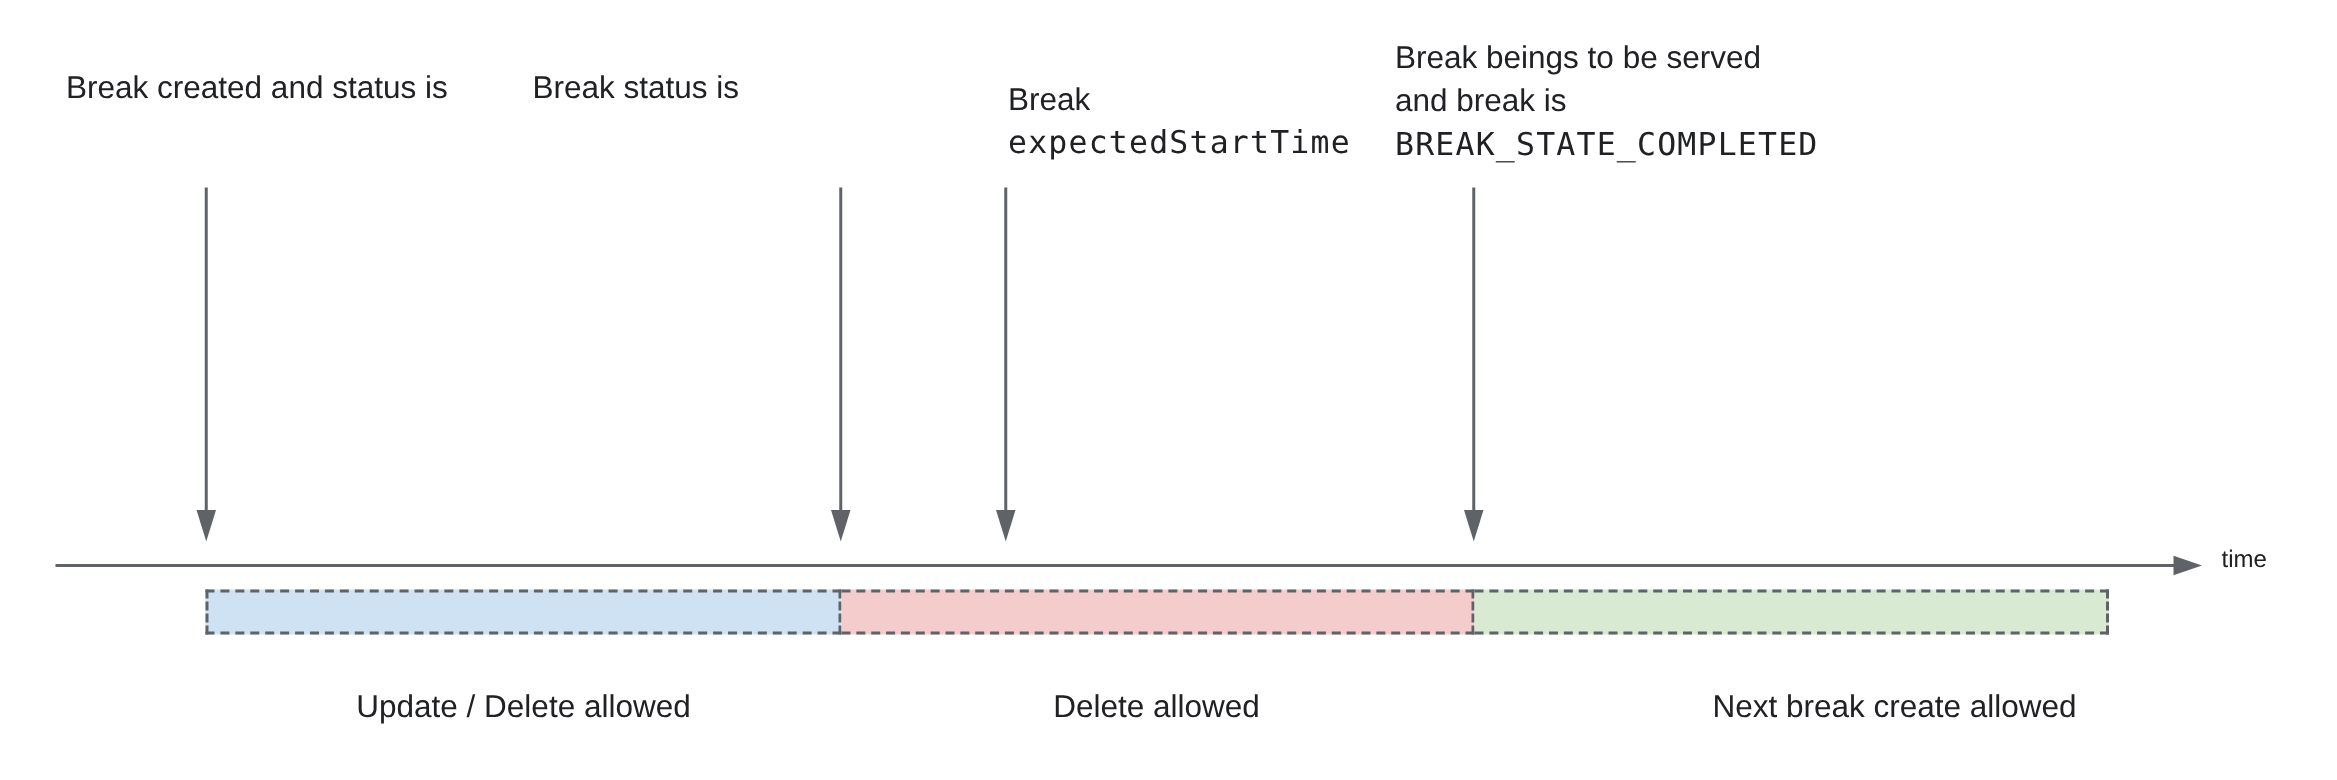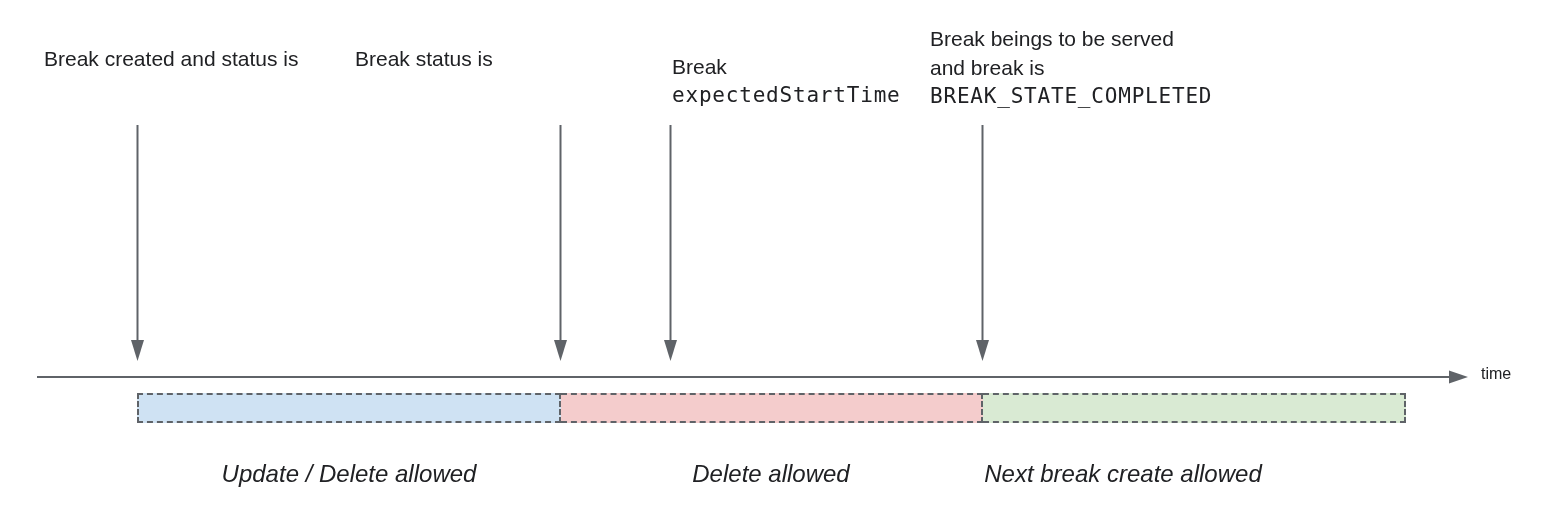--- a/index.html
+++ b/index.html
@@ -33,23 +33,22 @@
     top: 393px;
     height: 30px;
     box-sizing: border-box;
     border: 2px dashed #5f6368;
   }
   .segment.no-left { border-left: none; }
   .segment-label {
     position: absolute;
     top: 460px;
     transform: translateX(-50%);
-    font-size: 24px;
+    font-size: 21px;
     white-space: nowrap;
-    font-style: italic;
   }
   .axis-label {
     position: absolute;
     left: 1481px;
     top: 365px;
     font-size: 16px;
     white-space: nowrap;
   }
 </style>
 </head>
@@ -93,17 +92,17 @@
     <div>and break is</div>
     <div class="code">BREAK_STATE_COMPLETED</div>
   </div>
 
   <div class="segment" style="left: 137px; width: 424px; background: rgb(207, 226, 243);"></div>
   <div class="segment no-left" style="left: 561px; width: 422px; background: rgb(244, 204, 204);"></div>
   <div class="segment no-left" style="left: 983px; width: 423px; background: rgb(217, 234, 211);"></div>
 
   <div class="segment-label" style="left:349px;">Update / Delete allowed</div>
   <div class="segment-label" style="left:771px;">Delete allowed</div>
-  <div class="segment-label" style="left:1123px;">Next break create allowed</div>
+  <div class="segment-label" style="left:1263px;">Next break create allowed</div>
 
   <div class="axis-label">time</div>
 
 </div>
 
 </body></html>

